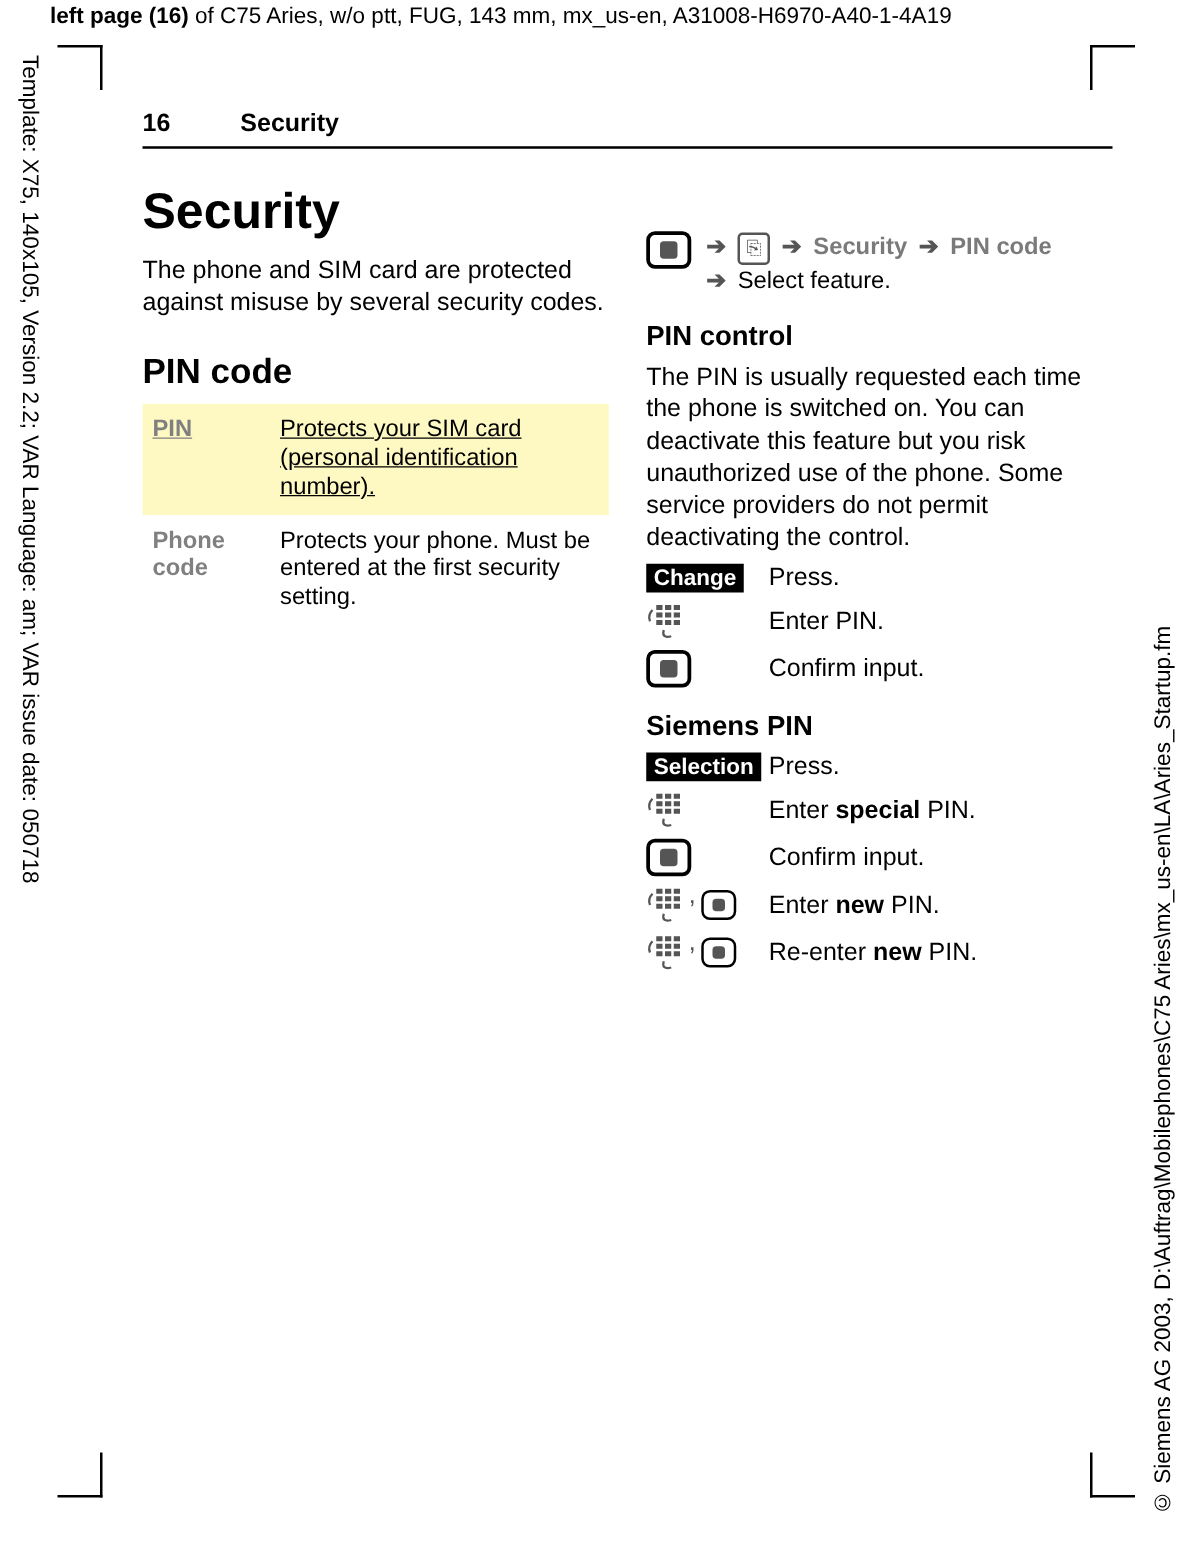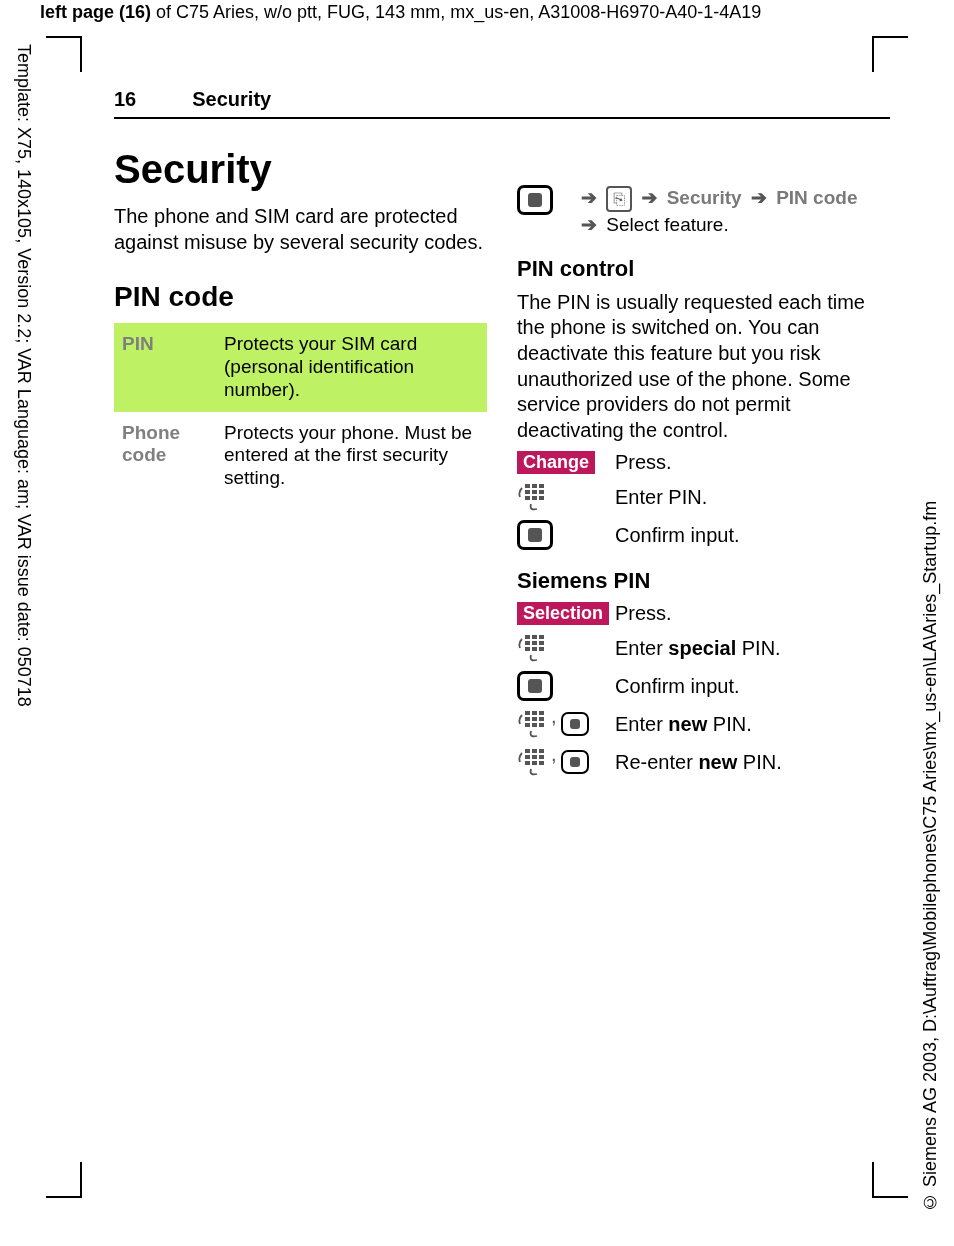--- a/index.html
+++ b/index.html
@@ -132,28 +132,29 @@
     font-size: 19px;
     line-height: 1.2;
   }
   .def-table td.term {
     width: 86px;
     font-weight: bold;
     color: #808080;
     font-family: Arial, Helvetica, sans-serif;
   }
   .def-table tr.g td {
-    background: #bef264;
+    background: #fef9c3;
+    text-decoration: underline;
   }
 
   
   .navpath {
     display: flex;
     align-items: flex-start;
-    gap: 24px;
+    gap: 8px;
     font-size: 19px;
     margin-top: 48px;
   }
   .navpath .lines {
     line-height: 1.35;
   }
   .arrow {
     display: inline-block;
     margin: 0 4px;
     font-weight: bold;
@@ -175,21 +176,21 @@
   .step .icol {
     width: 78px;
     display: flex;
     align-items: center;
     gap: 4px;
   }
 
   
   .softkey {
     display: inline-block;
-    background: #be185d;
+    background: #000000;
     color: #fff;
     font-weight: bold;
     font-size: 18px;
     padding: 1px 6px;
   }
 
   
   .icon-center {
     display: inline-flex;
     align-items: center;

